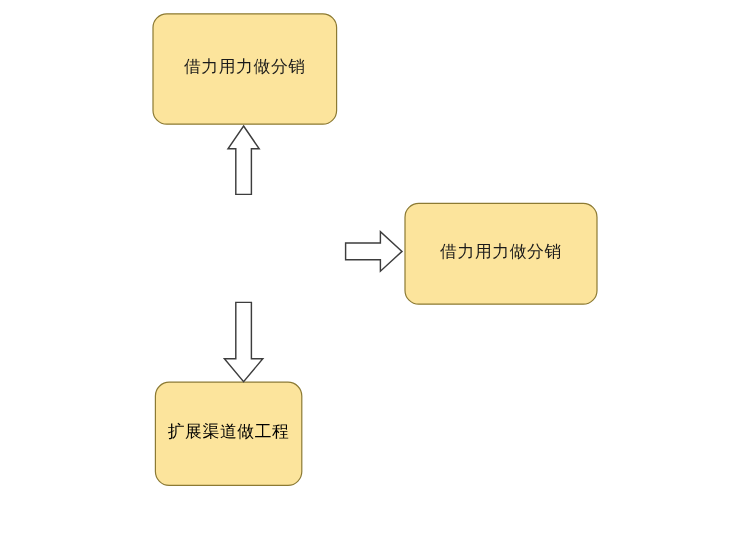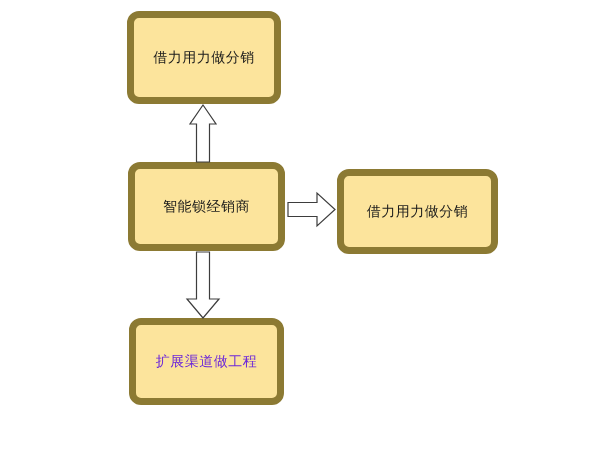--- a/index.html
+++ b/index.html
@@ -15,31 +15,31 @@
     position: relative;
     width: 614px;
     height: 456px;
     background: #ffffff;
     overflow: hidden;
   }
   .node {
     position: absolute;
     box-sizing: border-box;
     background: #fce49c;
-    border: 7px solid #737373;
+    border: 1px solid #737373;
     border-radius: 12px;
     display: flex;
     align-items: center;
     justify-content: center;
     text-align: left;
     color: #1a1a1a;
     font-size: 14px;
     line-height: 1.3;
     letter-spacing: 0.5px;
-    font-family: Liberation Sans, sans-serif;
+    font-family: Liberation Serif, serif;
   }
   .node-label {
     display: block;
     padding: 0 6px;
     white-space: nowrap;
   }
   .connector {
     position: absolute;
     overflow: visible;
   }
@@ -56,29 +56,26 @@
 </style>
 </head>
 <body>
 
 <div id="canvas" style="background: rgb(255, 255, 255);">
 
   <div class="node" id="node-distribution" style="left: 127px; top: 11px; width: 154px; height: 93px; background: rgb(252, 228, 156); border-color: rgb(140, 122, 51); color: rgb(26, 26, 26);">
     <span class="node-label">借力用力做分销</span>
   </div>
 
-  <div class="node" id="node-dealer" style="left: 128px; top: 162px; width: 157px; height: 89px; background: rgb(252, 228, 156); border-color: rgb(140, 122, 51); color: rgb(26, 26, 26);">
-    <span class="node-label">智能锁经销商</span>
-  </div>
 
   <div class="node" id="node-retail" style="left: 337px; top: 169px; width: 161px; height: 85px; background: rgb(252, 228, 156); border-color: rgb(140, 122, 51); color: rgb(26, 26, 26);">
     <span class="node-label">借力用力做分销</span>
   </div>
 
-  <div class="node" id="node-engineering" style="left: 129px; top: 318px; width: 155px; height: 87px; background: rgb(252, 228, 156); border-color: rgb(140, 122, 51); color: #6d28d9;">
+  <div class="node" id="node-engineering" style="left: 129px; top: 318px; width: 123px; height: 87px; background: rgb(252, 228, 156); border-color: rgb(140, 122, 51); color: #000000;">
     <span class="node-label">扩展渠道做工程</span>
   </div>
 
   <div class="connector" id="conn-up" style="left:186px; top:104px; width:34px; height:59px;">
     <svg width="34" height="59" viewBox="0 0 34 59">
       <polygon class="arrow-shape" points="17,1 30,20 23.5,20 23.5,58 10.5,58 10.5,20 4,20" style="fill: rgb(255, 255, 255); stroke: rgb(61, 61, 61);"></polygon>
     </svg>
   </div>
 
   <div class="connector" id="conn-right" style="left:287px; top:192px; width:49px; height:36px;">

